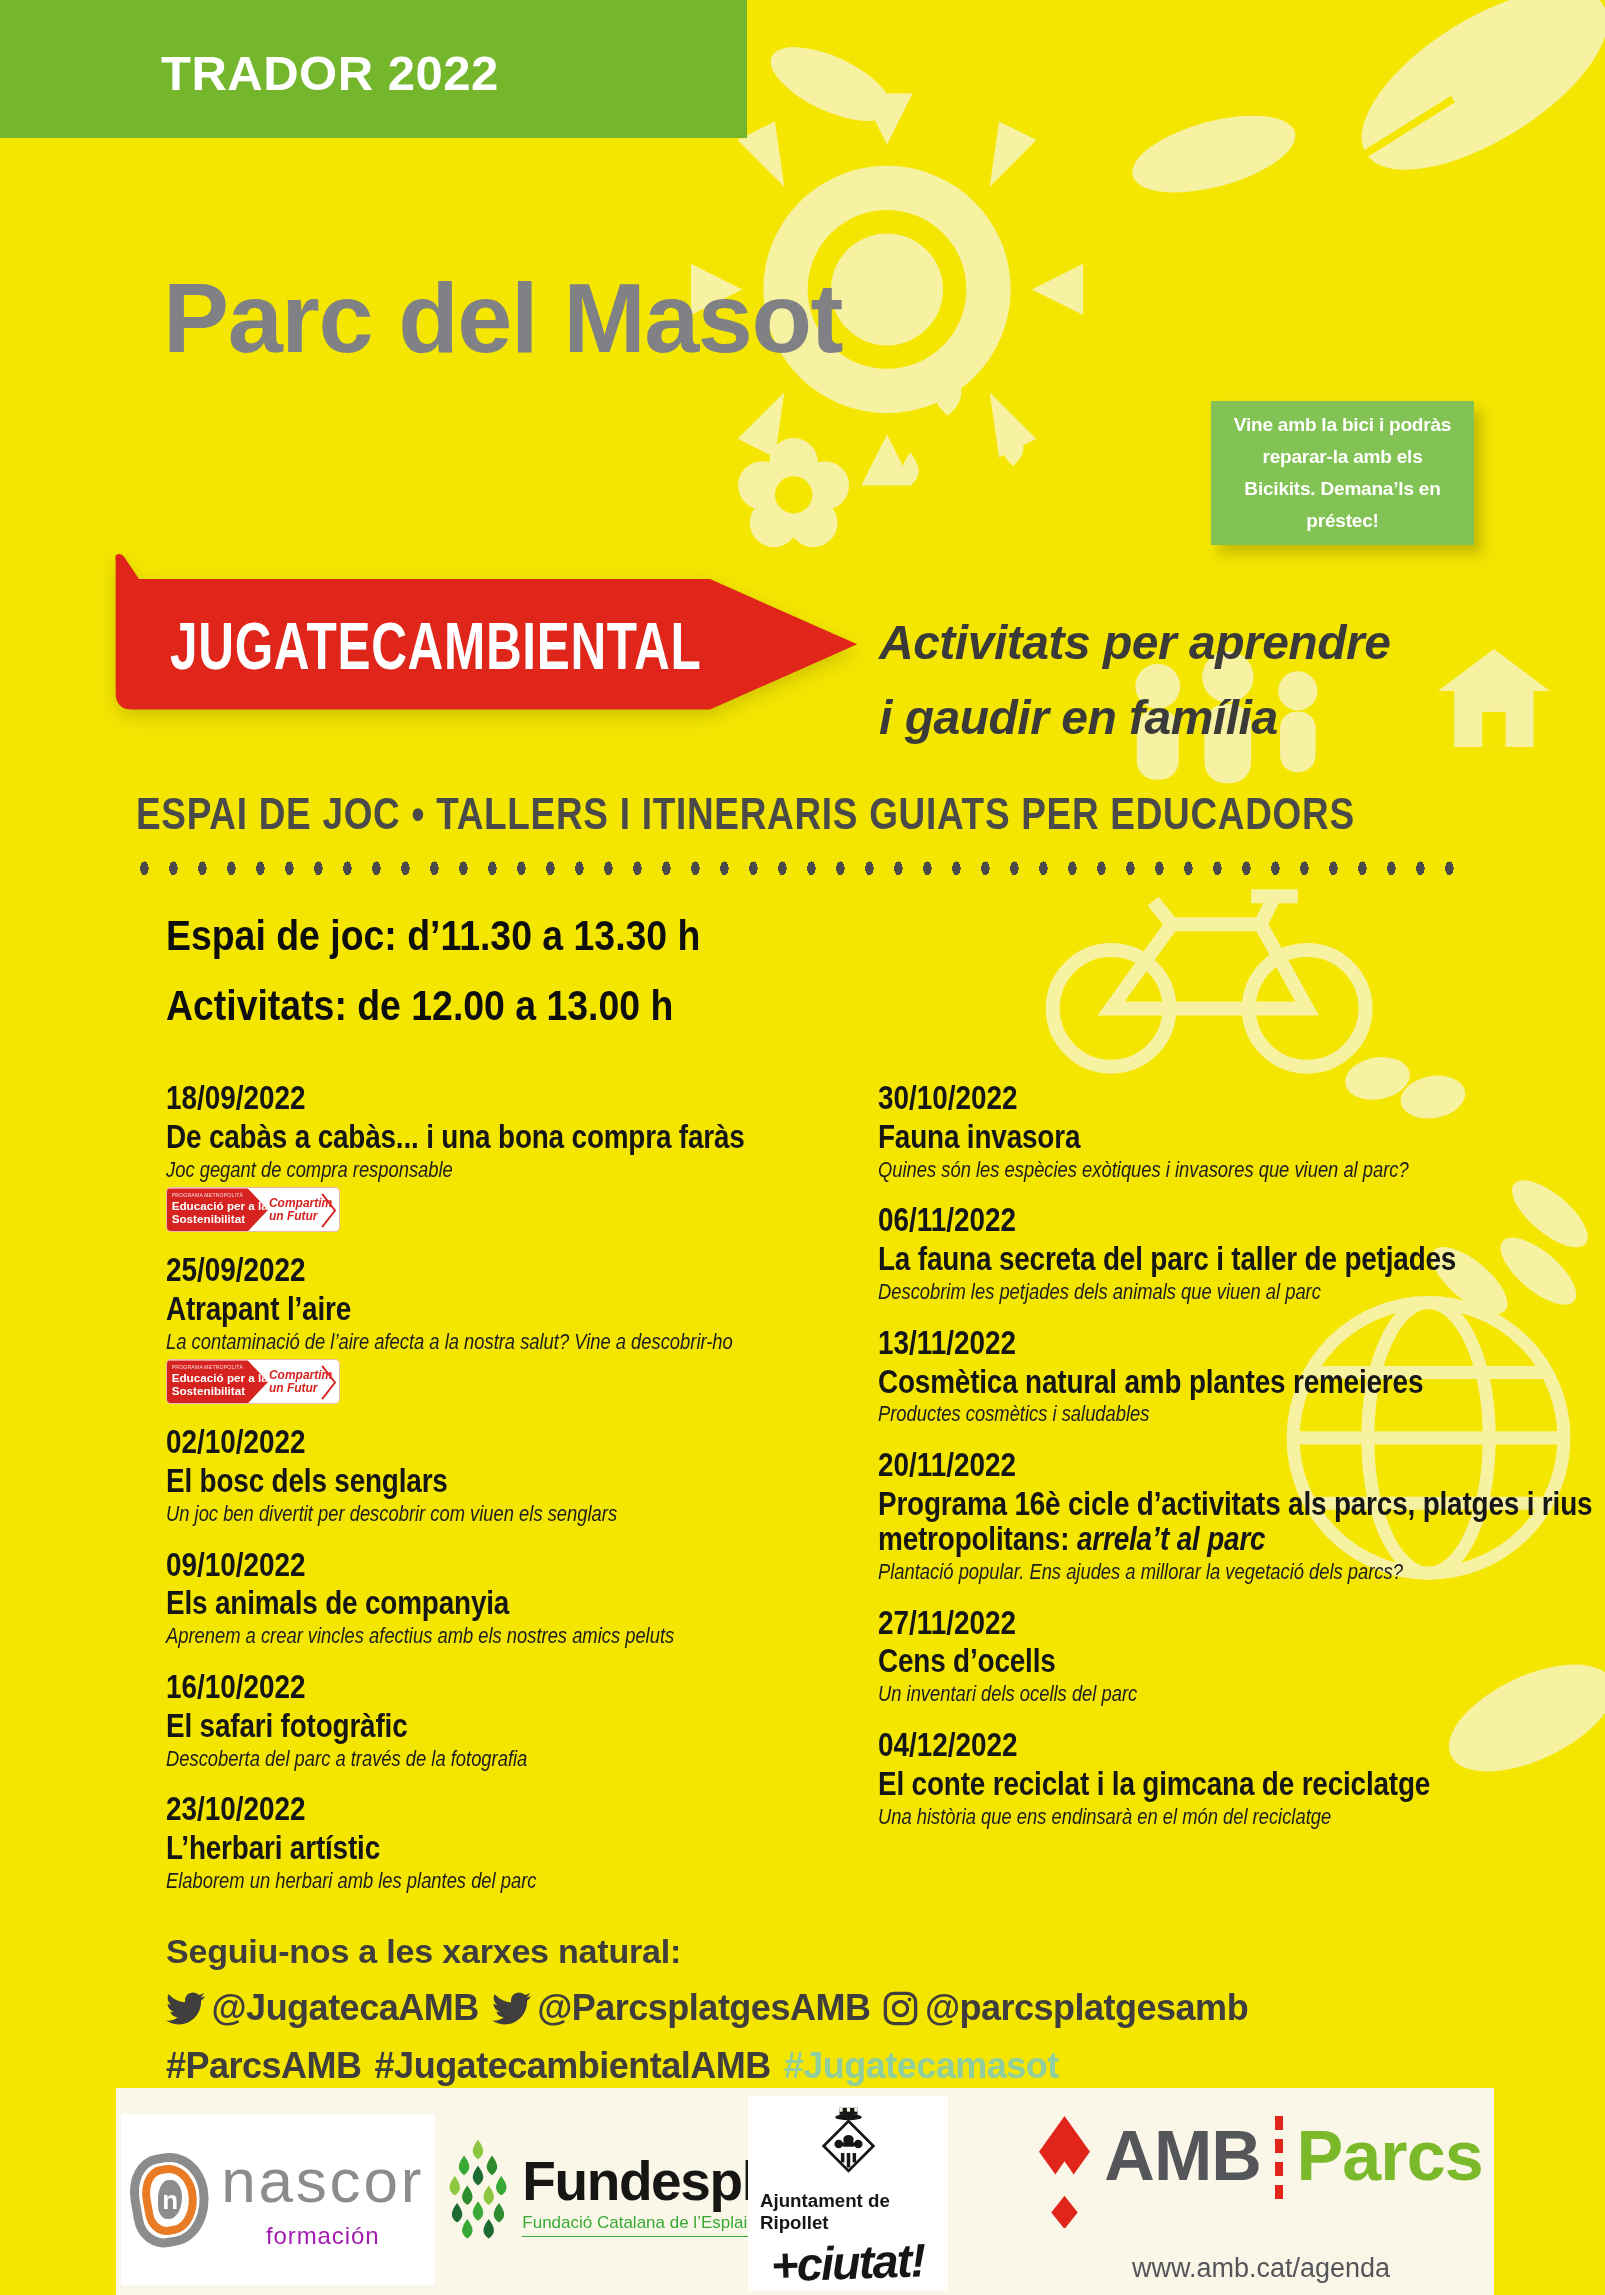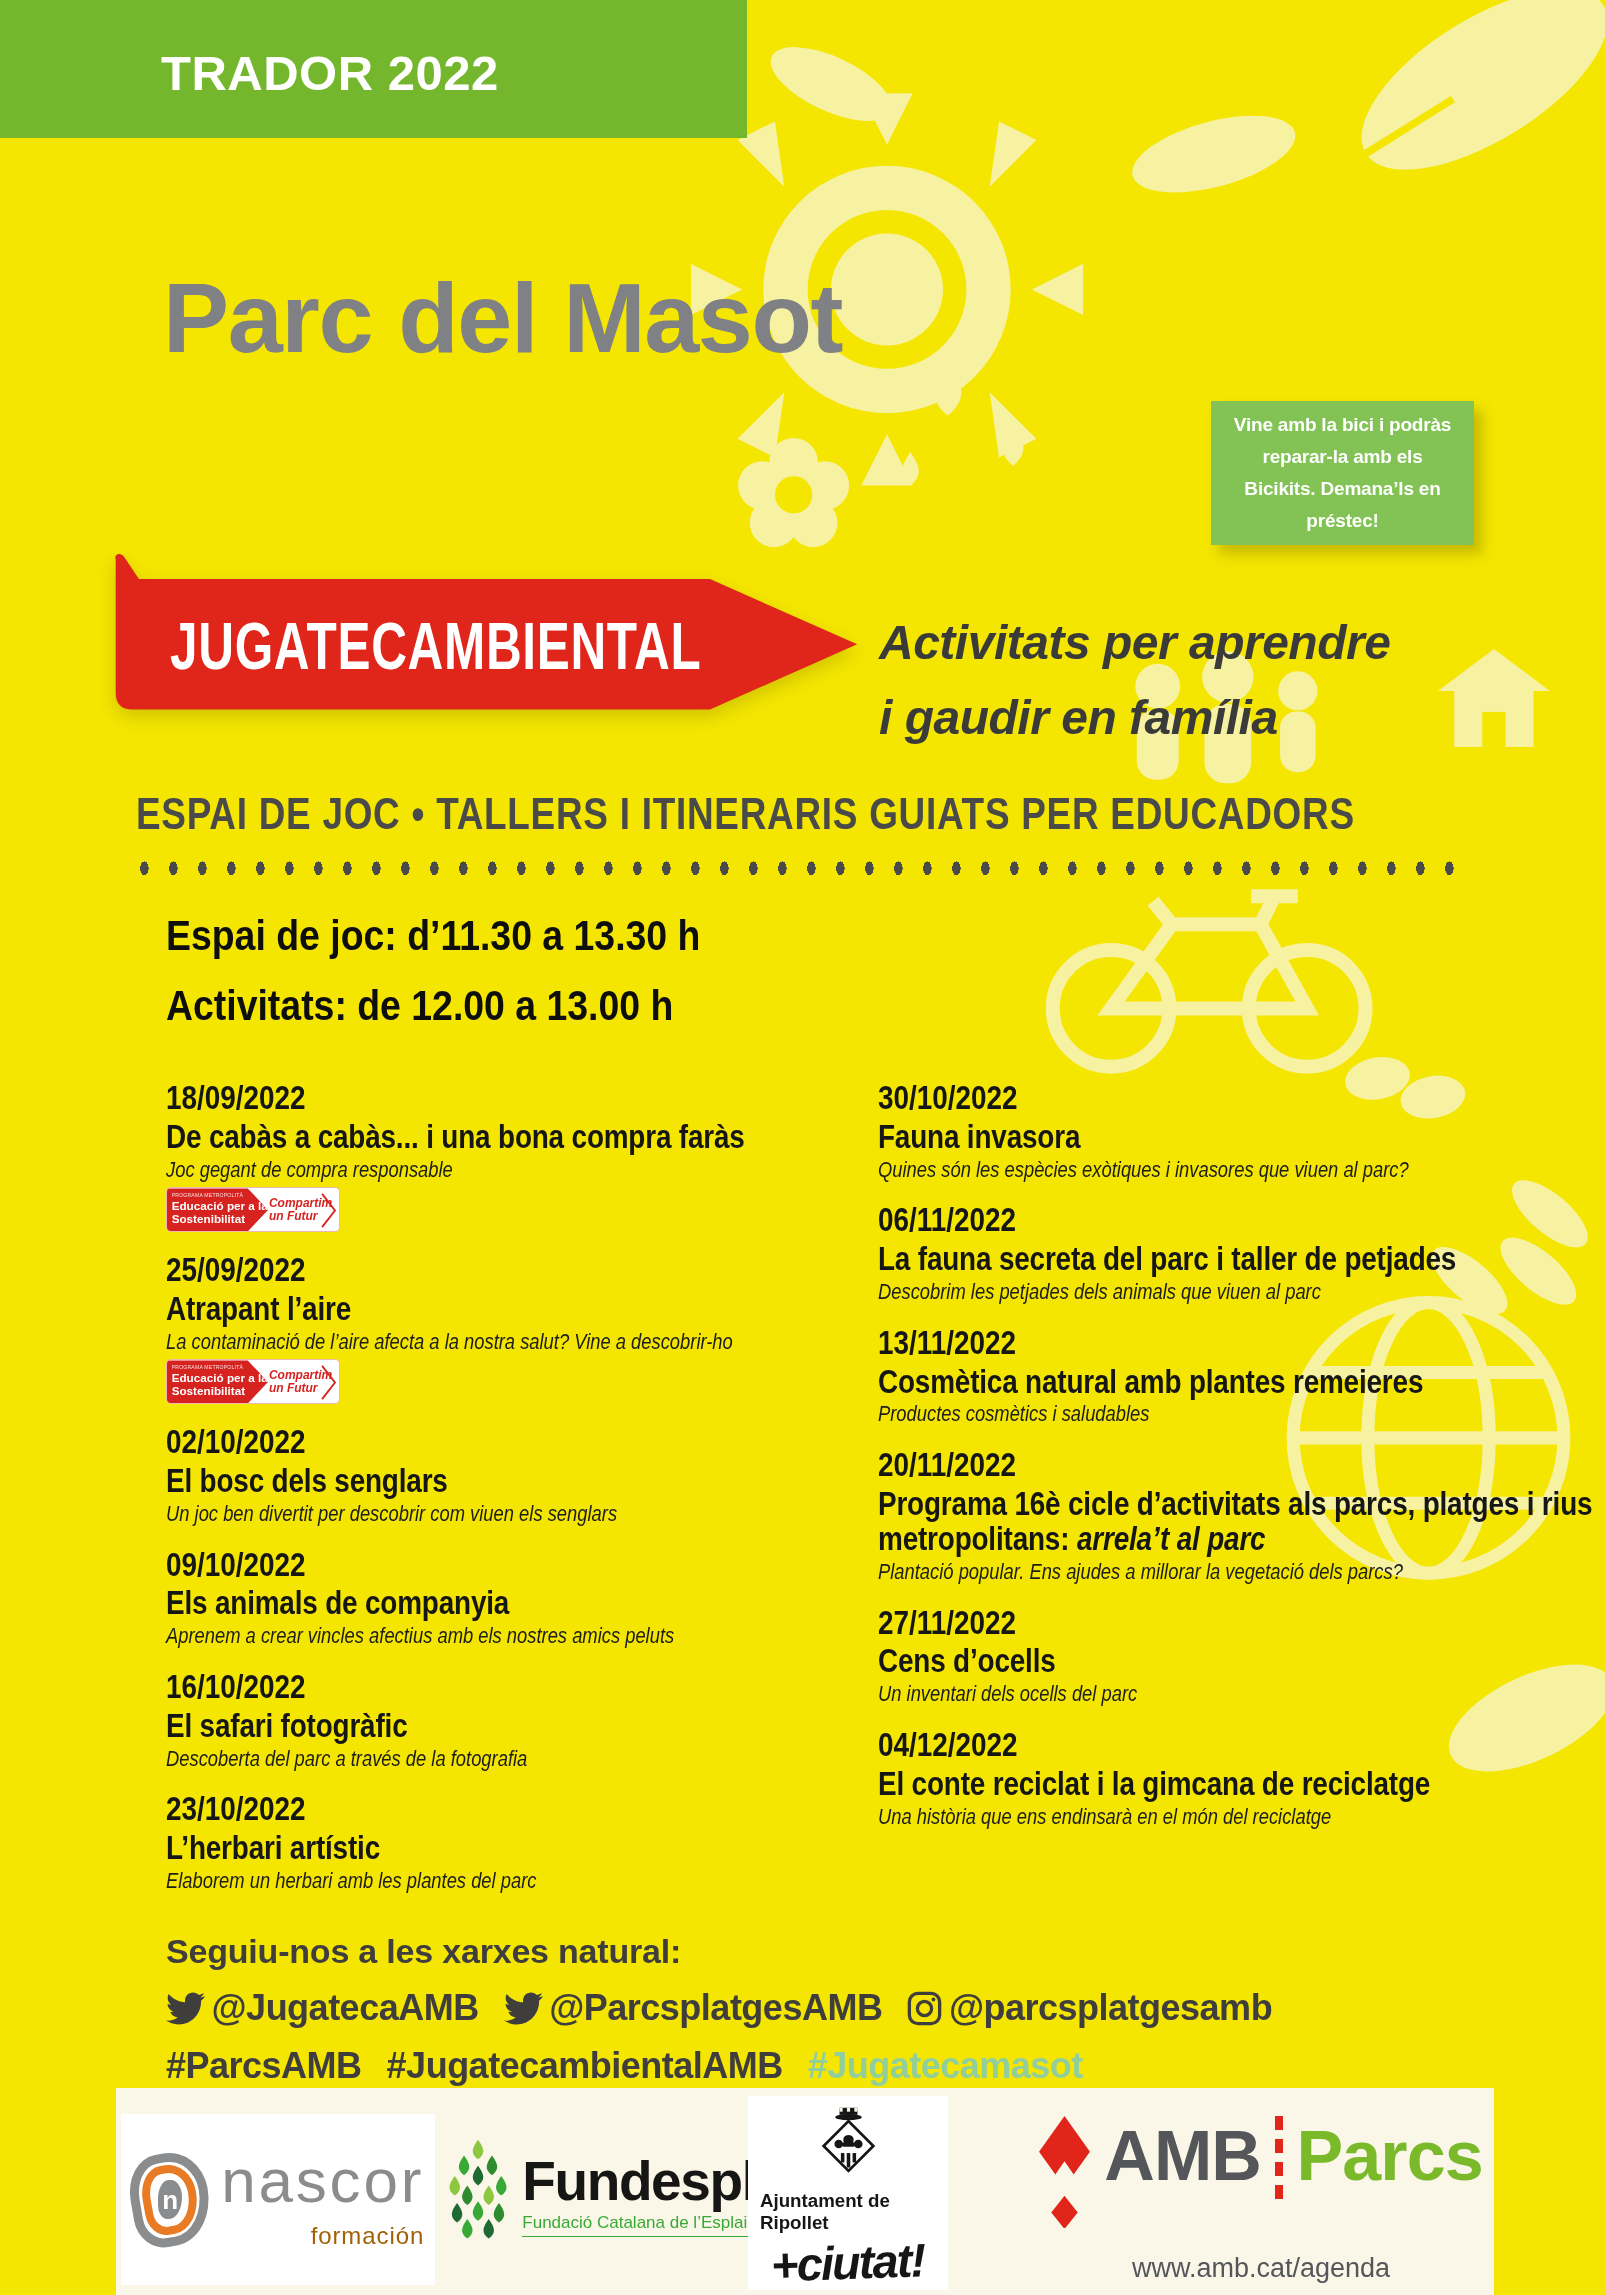--- a/index.html
+++ b/index.html
@@ -57,32 +57,32 @@
     padding:3.3px 18.7px 2.8px 4.7px;}
   .badge-program{font-size:5.1px;letter-spacing:0.2px;opacity:.85;line-height:6px;margin-bottom:0.9px;white-space:nowrap;}
   .badge-l1,.badge-l2{font-size:11.7px;font-weight:700;line-height:13px;white-space:nowrap;}
   .badge-right{flex:1;position:relative;color:#d6231f;display:flex;flex-direction:column;justify-content:center;padding-left:0.9px;}
   .badge-r1,.badge-r2{font-size:12px;line-height:13px;font-weight:700;font-style:italic;white-space:nowrap;}
   .badge-chevron{position:absolute;right:1.9px;top:4.7px;}
 
   
   .social{left:166px;top:1932px;color:#3f3e3d;}
   .social-heading{font-size:34px;font-weight:700;letter-spacing:-0.2px;}
-  .social-row{display:flex;align-items:flex-start;gap:25px;margin-top:16px;}
+  .social-row{display:flex;align-items:flex-start;gap:13px;margin-top:16px;}
   .handle{display:flex;align-items:center;gap:6.5px;}
   .handle-label,.hashtag{font-size:36px;font-weight:700;letter-spacing:-0.5px;}
   .hashtag.green{color:#90ce9e;}
 
   
   .footer-band{left:116px;top:2088px;width:1378px;height:207px;background:#faf7e9;}
   .logo-box{position:absolute;background:#ffffff;}
   .nascor-box{left:4.7px;top:26px;width:314px;height:171px;display:flex;align-items:center;justify-content:center;gap:12px;}
   .nascor-text{display:flex;flex-direction:column;}
   .nascor-name{font-size:62px;font-weight:400;color:#8a8c8e;letter-spacing:2.8px;line-height:61px;}
-  .nascor-sub{font-size:24px;color:#a16207;text-align:right;margin-top:11px;letter-spacing:0.9px;}
+  .nascor-sub{font-size:24px;color:#a21caf;text-align:center;margin-top:11px;letter-spacing:0.9px;}
   .swirl{position:relative;width:78px;height:93px;flex:0 0 auto;}
   .s1{position:absolute;inset:0;border:9.3px solid #8a8c8e;border-radius:46% 54% 58% 42%/50% 50% 62% 38%;transform:rotate(-10deg);}
   .s2{position:absolute;inset:12px;border:8.4px solid #e87b24;border-radius:46% 54% 58% 42%/50% 50% 62% 38%;transform:rotate(-10deg);}
   .s3{position:absolute;inset:27px;background:#8a8c8e;border-radius:50% 50% 58% 42%/52% 48% 62% 38%;display:flex;align-items:center;justify-content:center;}
   .s3 span{color:#fff;font-size:26px;font-weight:700;line-height:26px;}
 
   .fundesplai{position:absolute;left:327px;top:49px;display:flex;align-items:flex-start;gap:9.3px;}
   .fundesplai-text{display:flex;flex-direction:column;margin-top:17px;}
   .fundesplai-name{font-size:55px;font-weight:600;color:#161615;letter-spacing:-1.4px;line-height:55px;}
   .fundesplai-sub{font-size:17px;color:#39a935;margin-top:3.7px;border-bottom:1.9px solid #39a935;padding-bottom:3.7px;}

